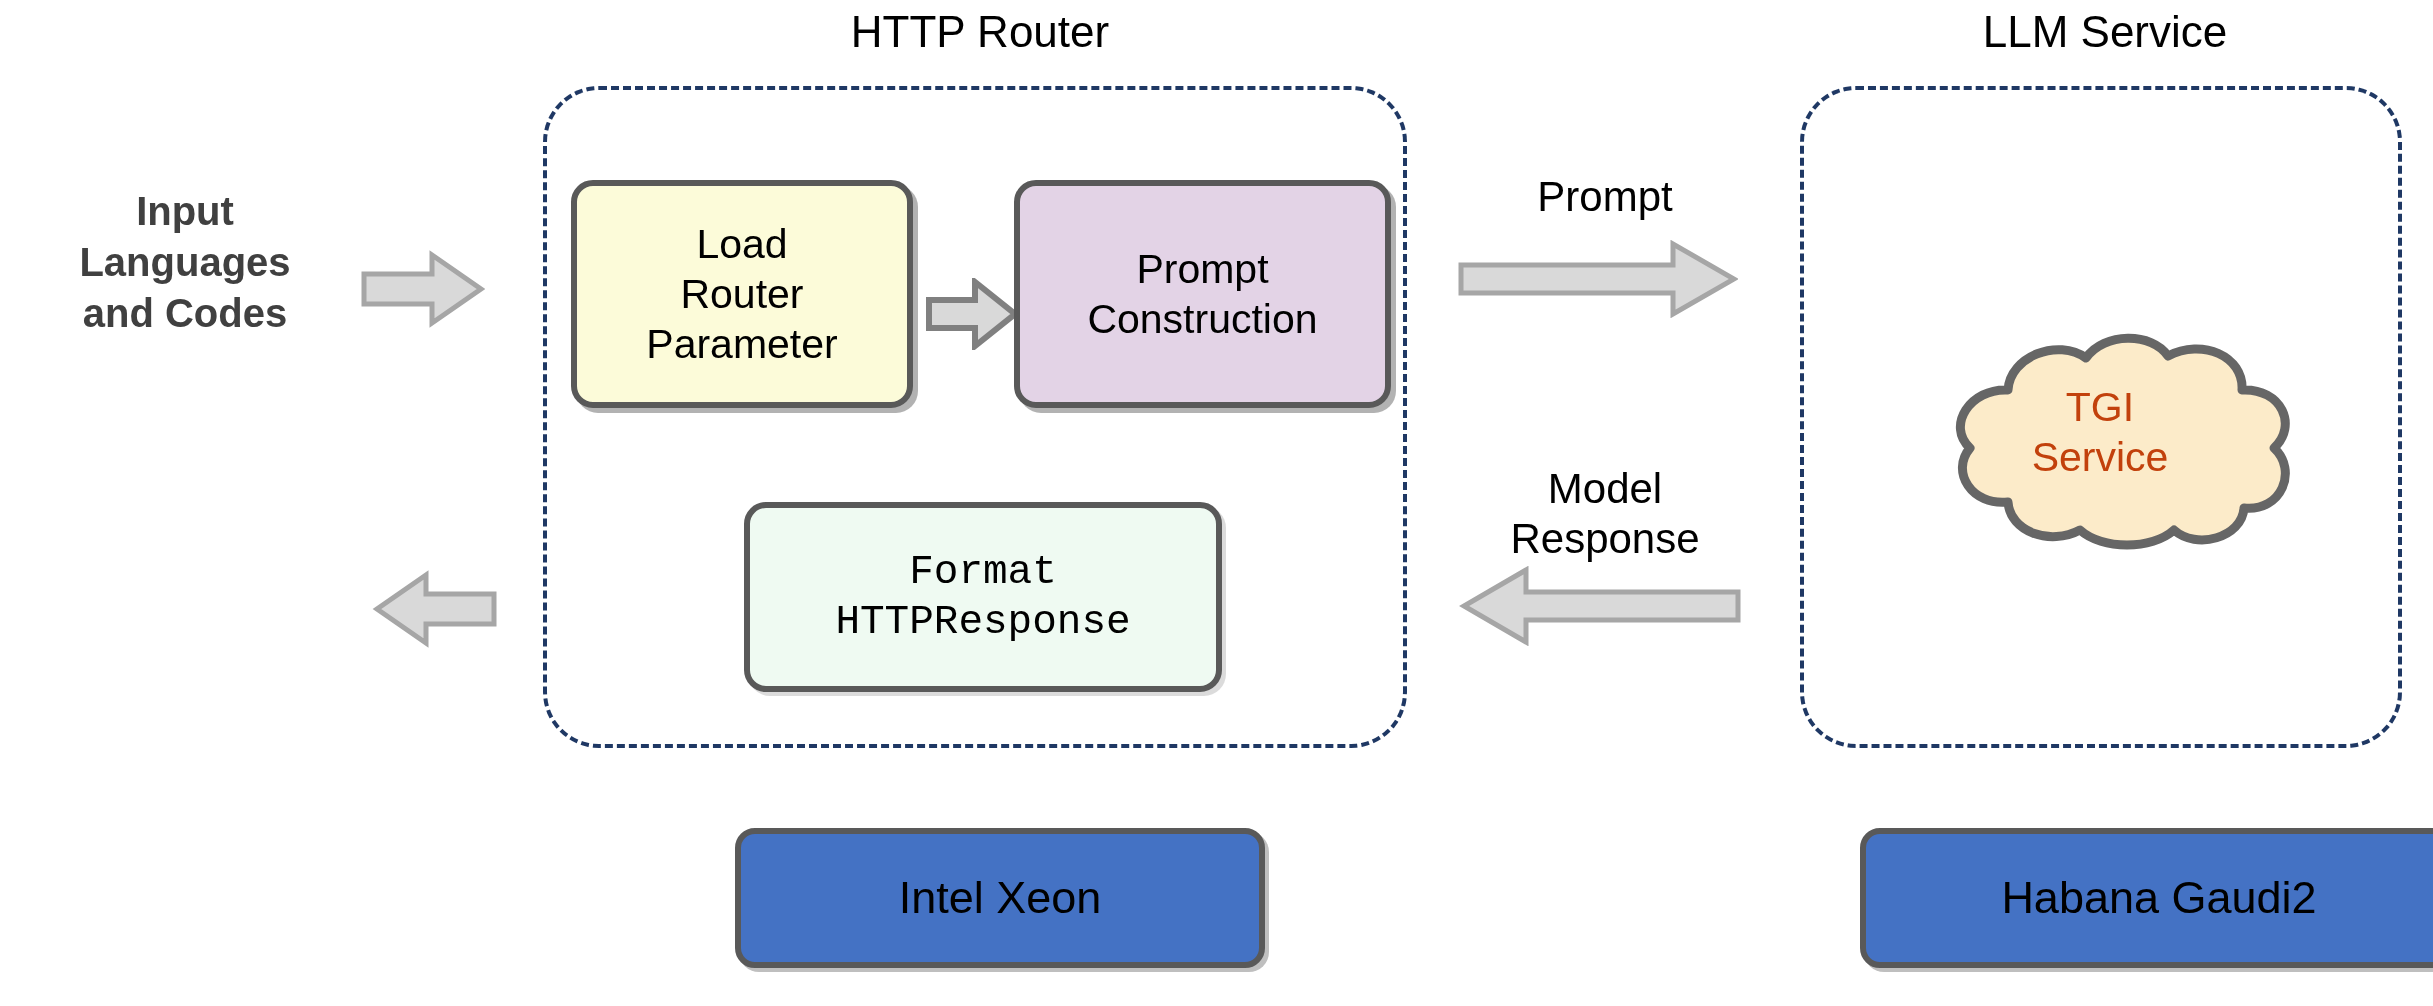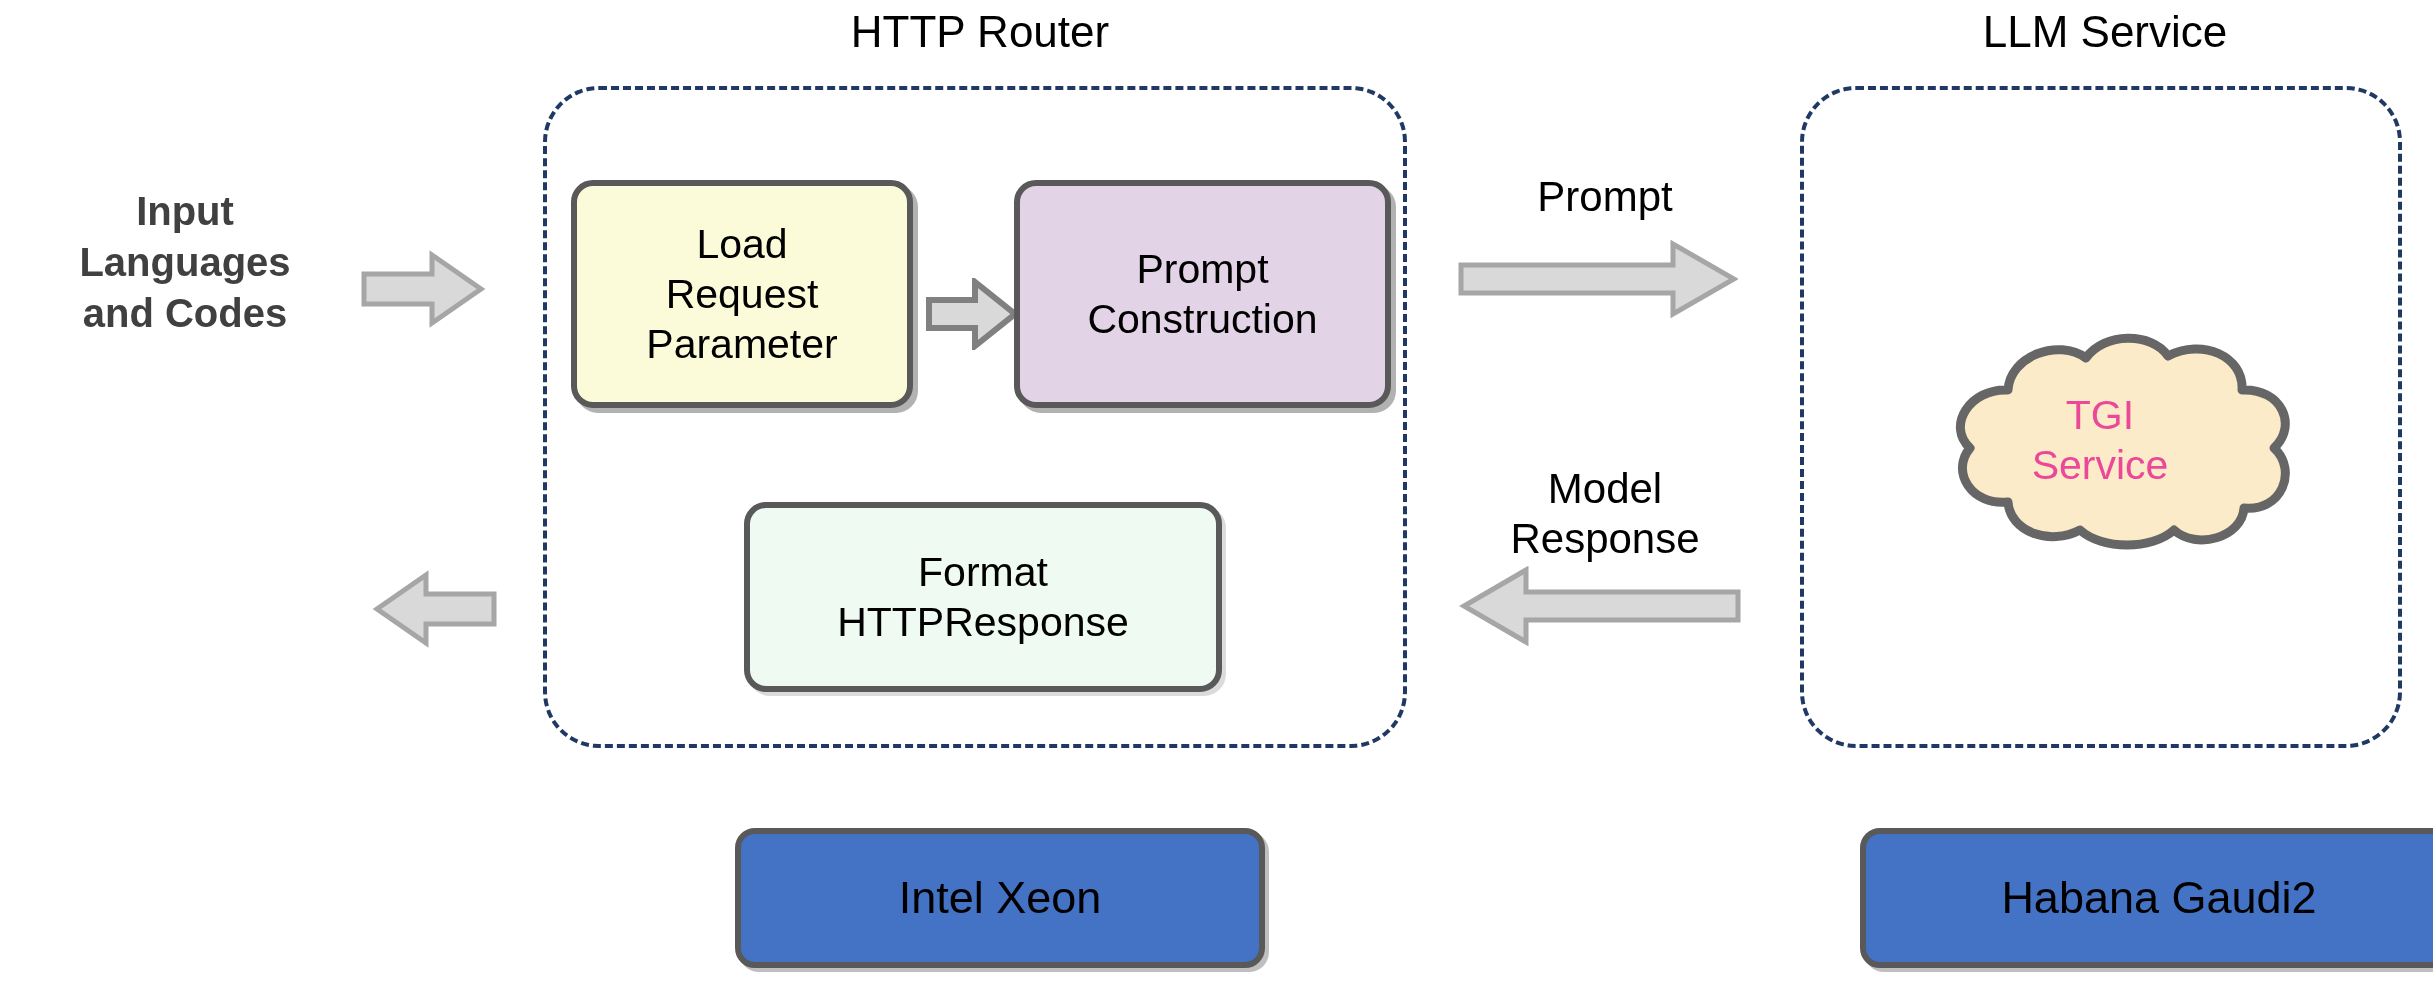--- a/index.html
+++ b/index.html
@@ -92,25 +92,24 @@
     text-align: center;
     white-space: pre-line;
   }
 
   
   .cloud-wrap { position: absolute; }
   .cloud-text {
     position: absolute;
     left: 0; right: 0;
     text-align: center;
-    color: #ec4899;
+    color: #c2410c;
     font-size: 41px;
     line-height: 1.22;
     white-space: pre-line;
-    margin-top: 8px;
   }
 </style>
 </head>
 <body>
 
 <div id="stage">
 
   <div class="section-title" style="left:1800px; top:8px; width:610px;">LLM Service</div>
 
   <div class="section-title" style="left:530px; top:8px; width:900px;">HTTP Router</div>
@@ -131,37 +130,37 @@
   </div>
 
   <div class="arrow" style="left:370px; top:570px; width:128px; height:78px;">
     <svg width="128" height="78" viewBox="0 0 128 78">
       <polygon points="124,24 56,24 56,5 7,39 56,73 56,54 124,54" fill="#D9D9D9" stroke="#A6A6A6" stroke-width="5" stroke-linejoin="miter"></polygon>
     </svg>
   </div>
 
   <div class="proc-box yellow" style="left:571px; top:180px; width:342px; height:228px;">
     <span style="white-space:pre-line;">Load
-Request
+Router
 Parameter</span>
   </div>
 
   <div class="arrow" style="left:925px; top:278px; width:94px; height:72px;">
     <svg width="94" height="72" viewBox="0 0 94 72">
       <polygon points="4,22 50,22 50,4 90,36 50,68 50,50 4,50" fill="#D9D9D9" stroke="#808080" stroke-width="6" stroke-linejoin="miter"></polygon>
     </svg>
   </div>
 
   <div class="proc-box purple" style="left:1014px; top:180px; width:377px; height:228px;">
     <span style="white-space:pre-line;">Prompt
 Construction</span>
   </div>
 
   <div class="proc-box mint" style="left:744px; top:502px; width:478px; height:190px;">
-    <span style="white-space:pre-line;">Format
+    <span style="white-space:pre-line;font-family:Liberation Mono, monospace;">Format
 HTTPResponse</span>
   </div>
 
   <div class="flow-label" style="left:1440px; top:172px; width:330px;">Prompt</div>
 
   <div class="arrow" style="left:1458px; top:240px; width:280px; height:78px;">
     <svg width="280" height="78" viewBox="0 0 280 78">
       <polygon points="3,25 215,25 215,4 276,39 215,74 215,53 3,53" fill="#D9D9D9" stroke="#A6A6A6" stroke-width="5" stroke-linejoin="miter"></polygon>
     </svg>
   </div>

